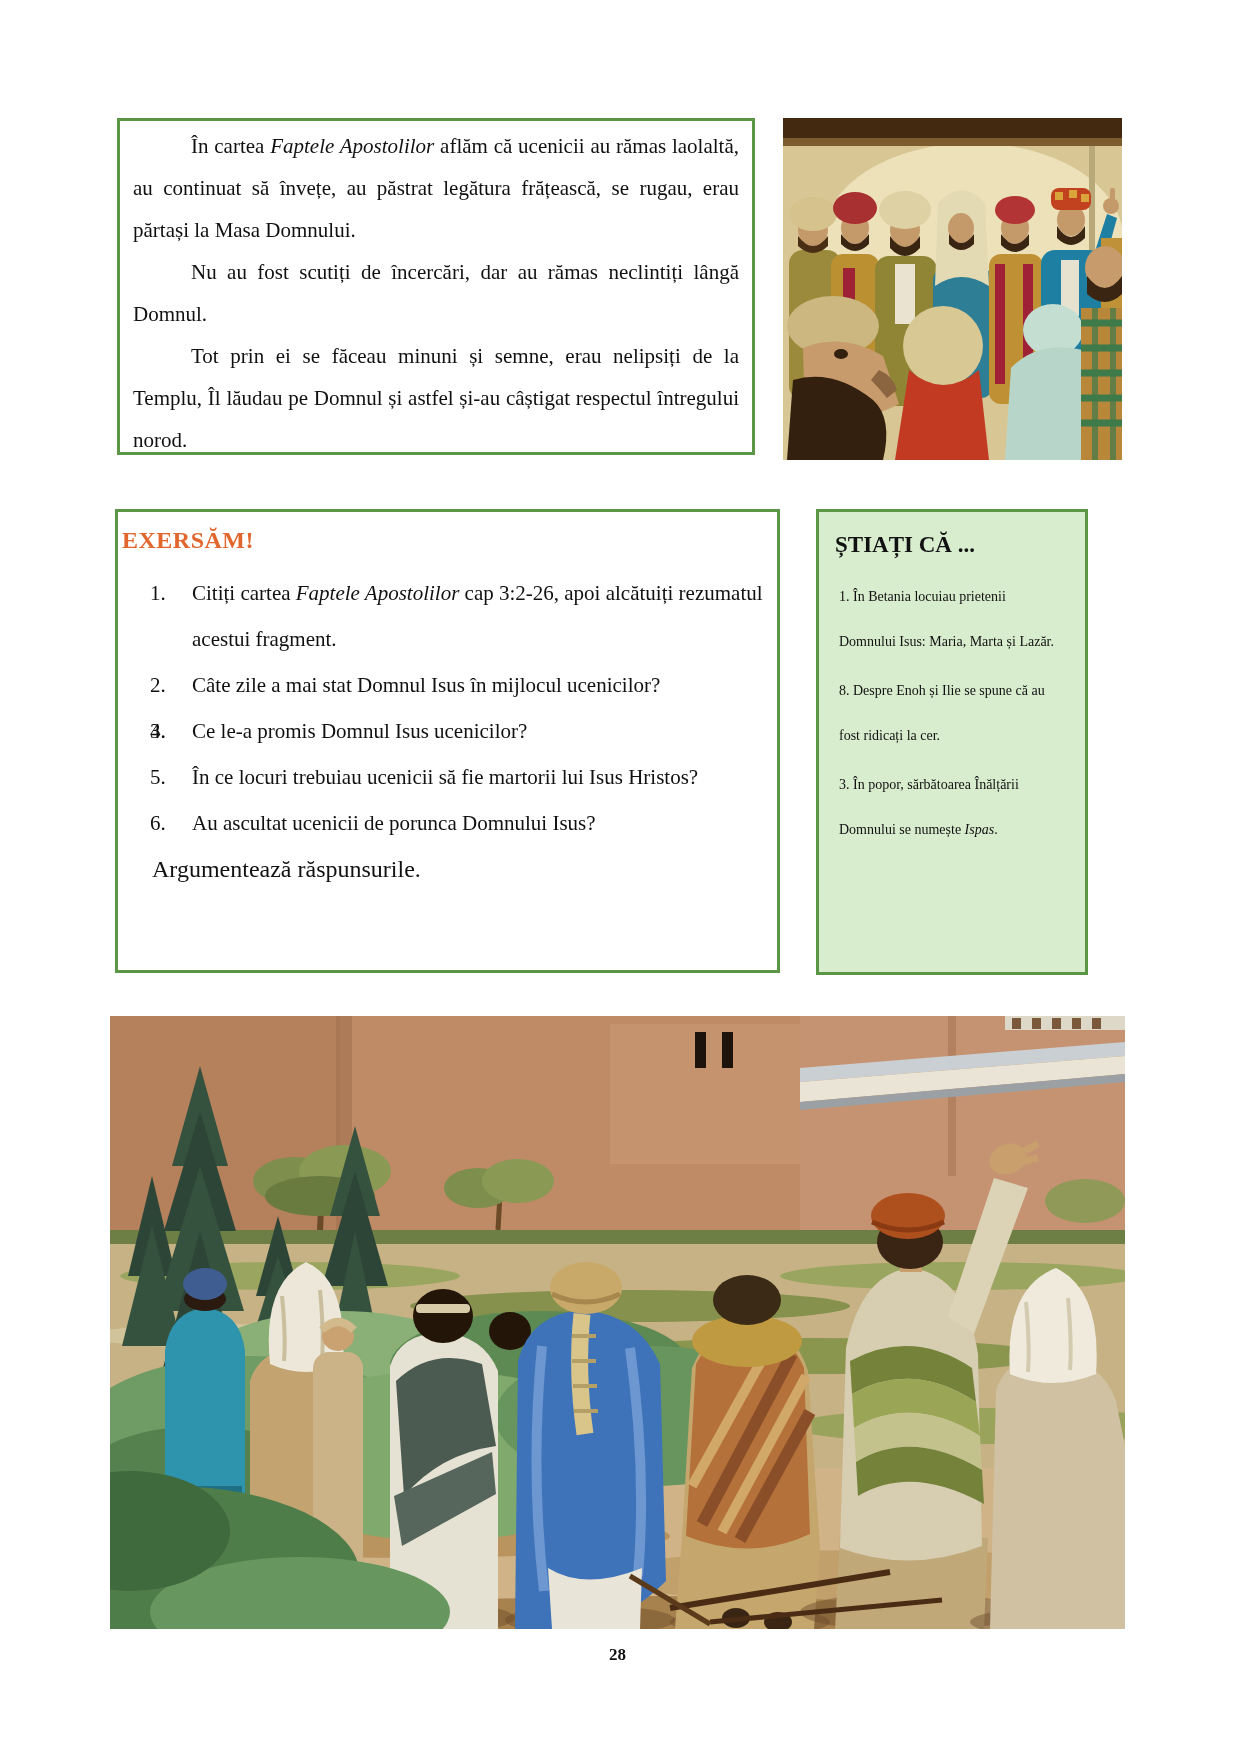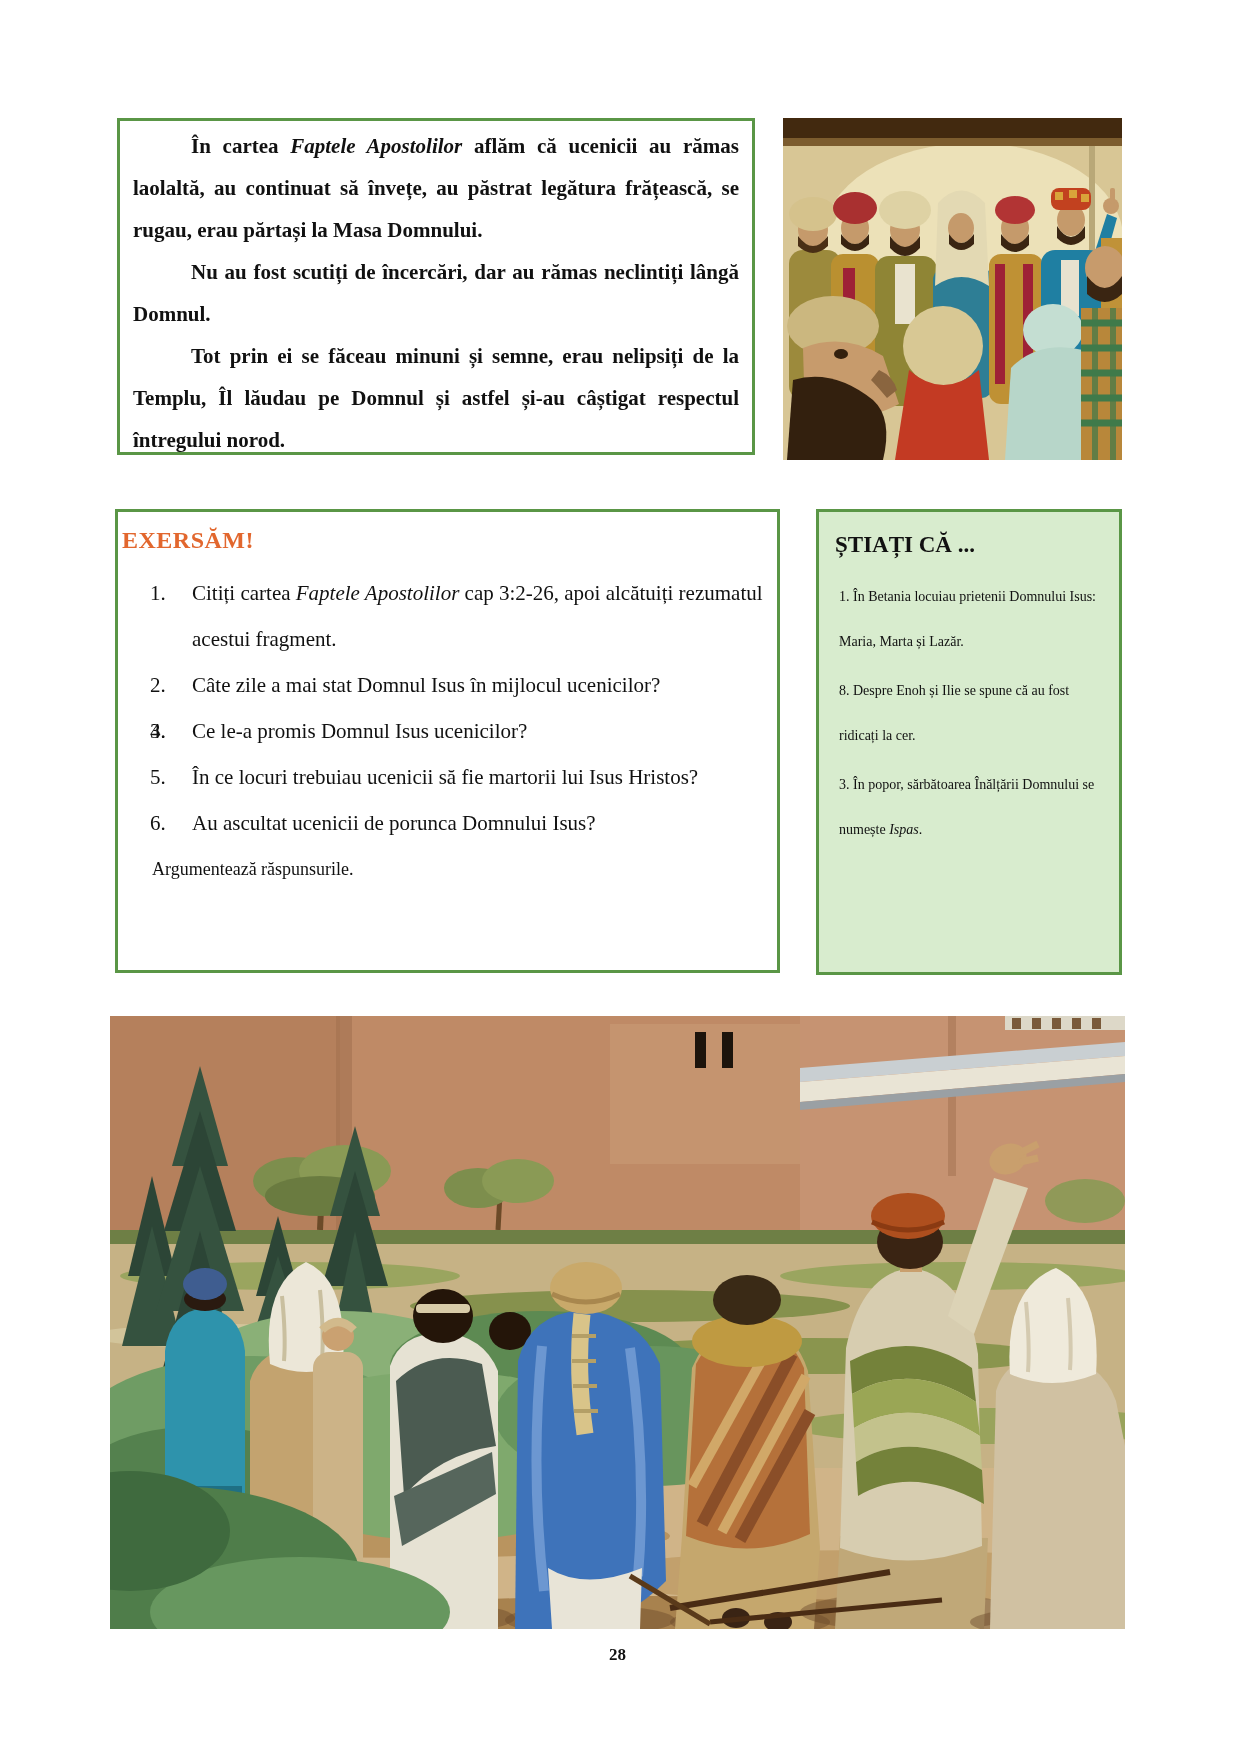--- a/index.html
+++ b/index.html
@@ -4,33 +4,33 @@
 <style>
   html,body{margin:0;padding:0;background:#e8e8e8;}
   .page{
     position:relative;width:1240px;height:1754px;margin:0 auto;
     background:#ffffff;overflow:hidden;
     font-family:"Liberation Serif", serif;color:#111;
   }
   .greenbox{border:3px solid #5a9646;box-sizing:border-box;position:absolute;background:#fff;}
   
   .intro-box{left:117px;top:118px;width:638px;height:337px;padding:4px 13px;}
-  .intro-box p{margin:0;font-size:21px;line-height:42px;text-align:justify;text-indent:58px;font-weight:bold;}
+  .intro-box p{margin:0;font-size:21px;line-height:42px;text-align:justify;text-indent:58px;}
   
   .fig-apostles{position:absolute;left:783px;top:118px;width:339px;height:342px;margin:0;}
   .fig-apostles svg,.fig-ascension svg{display:block;width:100%;height:100%;}
   
   .ex-box{left:115px;top:509px;width:665px;height:464px;padding:8px 6px 8px 4px;}
   .ex-title{margin:0;font-size:24px;font-weight:bold;color:#e2672e;line-height:40px;letter-spacing:.5px;}
   .ex-list{list-style:none;margin:10px 0 0 0;padding:0;}
   .ex-list li{position:relative;padding-left:70px;font-size:21px;line-height:46px;}
   .ex-list .num{position:absolute;left:28px;}
-  .ex-footer{margin:0 0 0 30px;font-size:18px;line-height:46px;}
-  
-  .know-box{left:816px;top:509px;width:306px;height:466px;background:#d8ecce;padding:8px 16px;}
+  .ex-footer{margin:0 0 0 30px;font-size:24px;line-height:46px;}
+  
+  .know-box{left:816px;top:509px;width:272px;height:466px;background:#d8ecce;padding:8px 16px;}
   .know-title{margin:0;font-size:23px;font-weight:bold;line-height:50px;}
   .know-box p{margin:4px;font-size:14px;line-height:45px;}
   
   .fig-ascension{position:absolute;left:110px;top:1016px;width:1015px;height:613px;margin:0;}
   
   .page-num{position:absolute;left:110px;top:1645px;width:1015px;text-align:center;
     font-size:17px;font-weight:bold;}
   .it{font-style:italic;}
 </style>
 </head>

